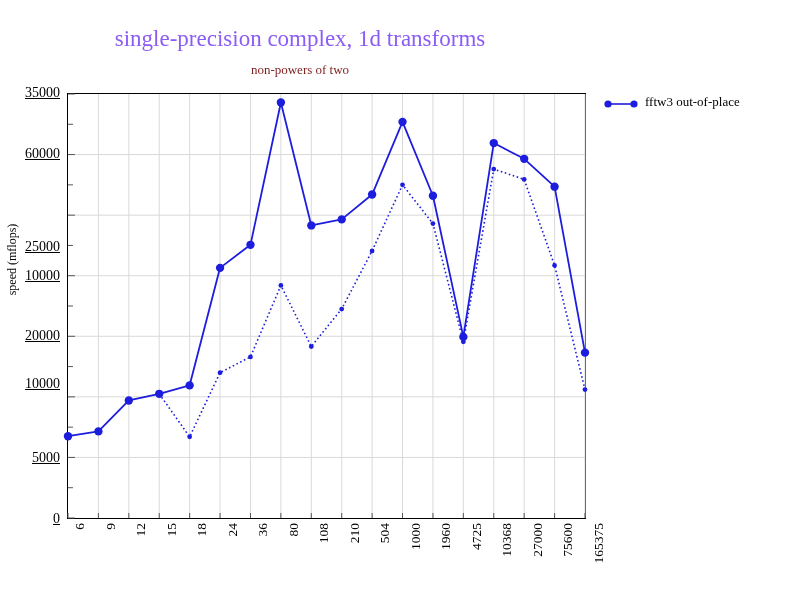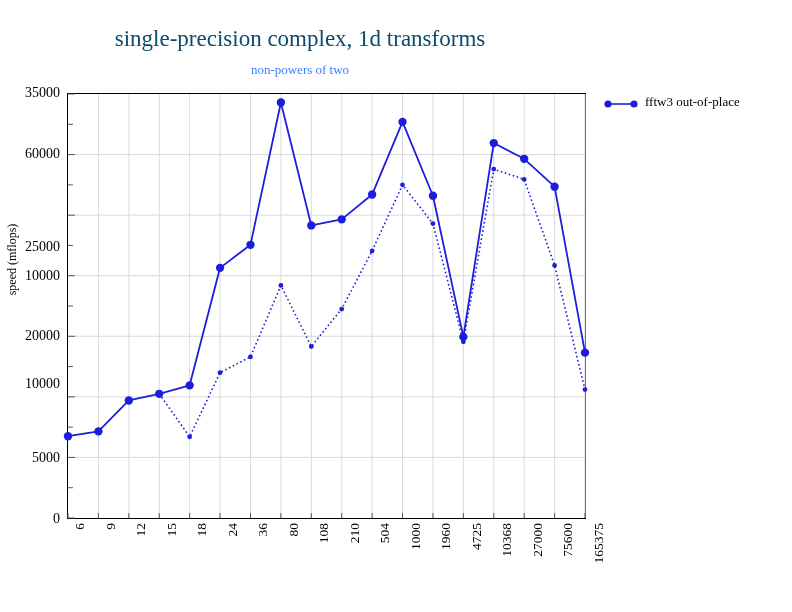--- a/index.html
+++ b/index.html
@@ -22,32 +22,32 @@
   }
 
   .title {
     position: absolute;
     left: 0;
     top: 26px;
     width: 600px;
     text-align: center;
     font-size: 23px;
     font-family: "Liberation Serif", serif;
-    color: #0c4a6e;
+    color: #8b5cf6;
     letter-spacing: 0px;
   }
   .subtitle {
     position: absolute;
     left: 0;
     top: 62px;
     width: 600px;
     text-align: center;
     font-size: 13px;
     font-family: "Liberation Serif", serif;
-    color: #3b82f6;
+    color: #7f1d1d;
   }
 
   .plot-area {
     position: absolute;
     left: 67px;
     top: 93px;
     width: 519px;
     height: 426px;
     border: 1.5px solid #000;
     box-sizing: border-box;
@@ -76,20 +76,21 @@
   }
 
   .ytick-label {
     position: absolute;
     right: 0;
     width: 56px;
     text-align: right;
     font-size: 14px;
     font-family: "Liberation Serif", serif;
     line-height: 1;
+    text-decoration: underline;
   }
   .ytick-holder {
     position: absolute;
     left: 0px;
     top: 93px;
     width: 60px;
     height: 426px;
   }
 
   .xtick-holder {

